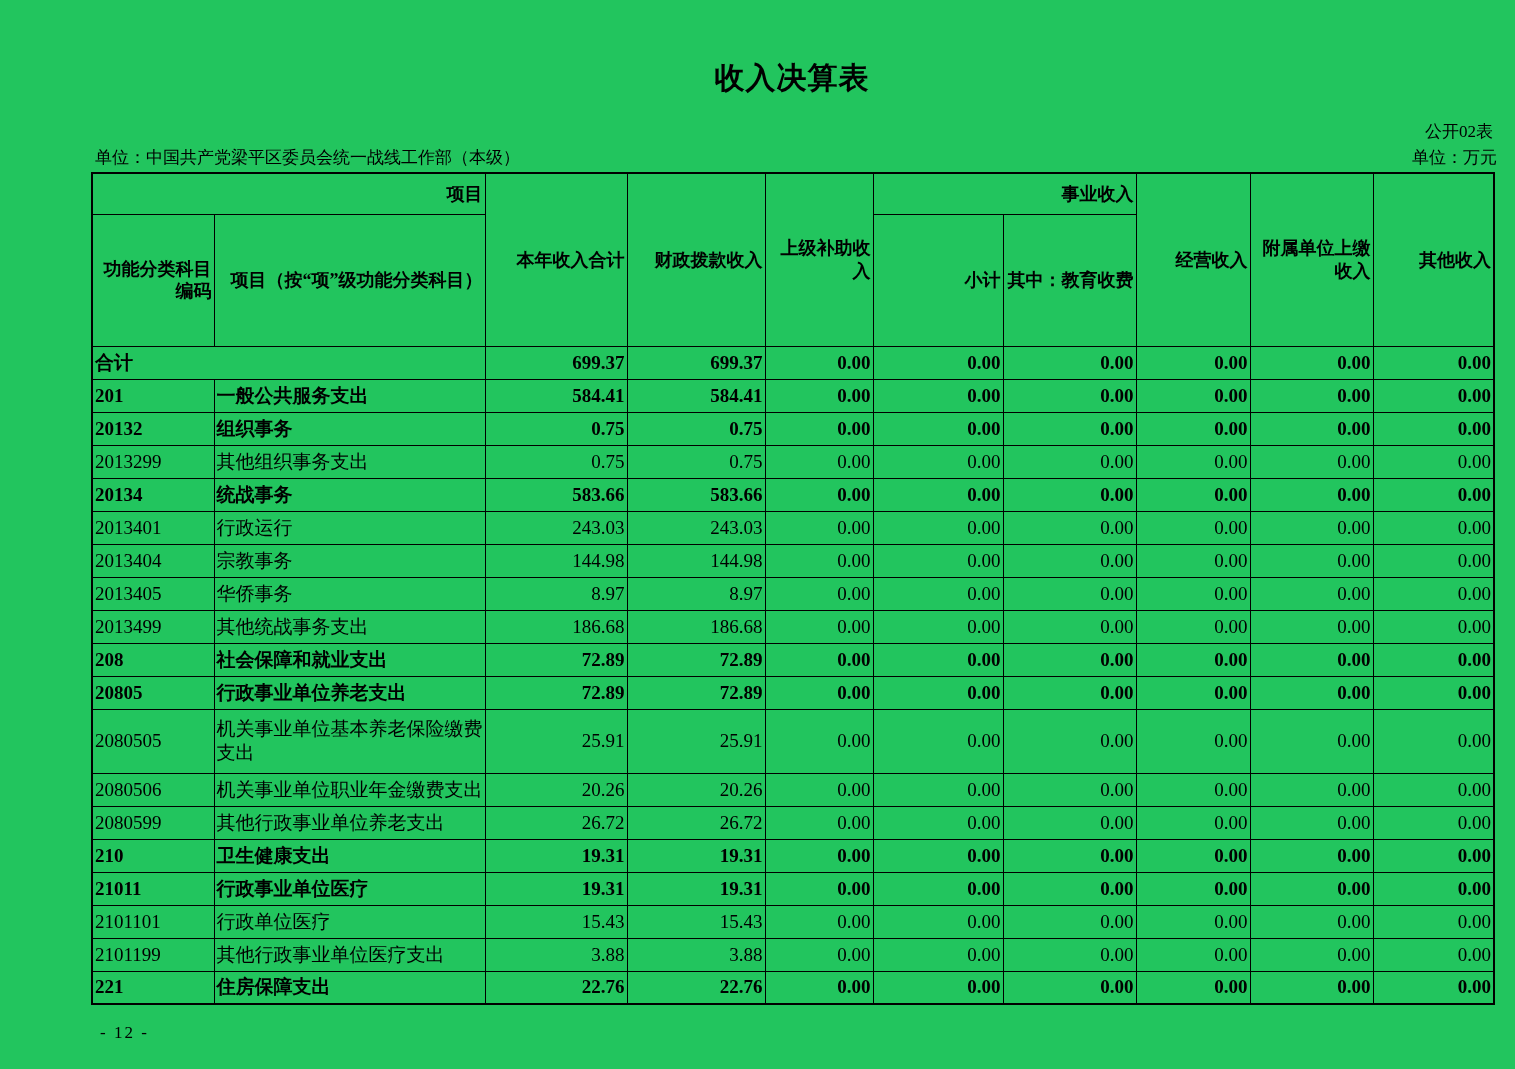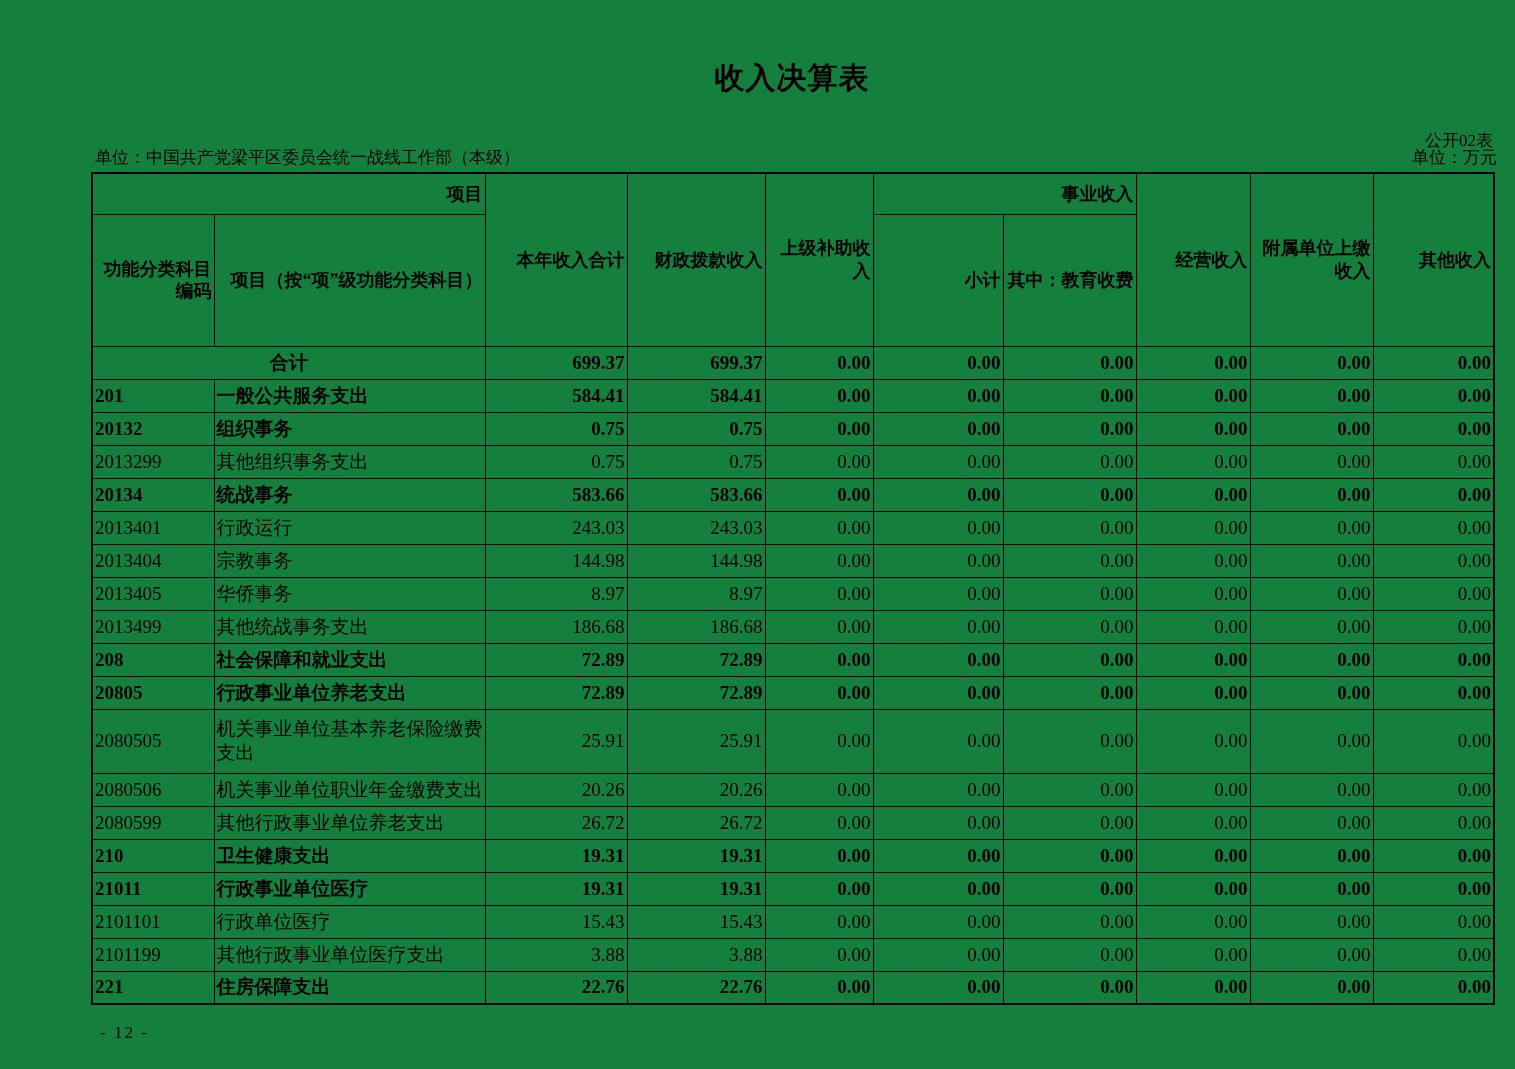--- a/index.html
+++ b/index.html
@@ -4,38 +4,38 @@
 <style>
   html, body {
     margin: 0;
     padding: 0;
     background: #ffffff;
   }
   .page {
     position: relative;
     width: 1515px;
     height: 1069px;
-    background: #15803d;
+    background: #22c55e;
     color: #000000;
     font-family: "Liberation Serif", "DejaVu Serif", serif;
     overflow: hidden;
   }
   .doc-title {
     position: absolute;
     top: 58px;
     left: 91px;
     width: 1402px;
     text-align: center;
     font-size: 30px;
     font-weight: bold;
     letter-spacing: 1px;
   }
   .table-code {
     position: absolute;
-    top: 129px;
+    top: 120px;
     left: 91px;
     width: 1402px;
     text-align: right;
     font-size: 17px;
   }
   .meta-row {
     position: absolute;
     top: 146px;
     left: 95px;
     width: 1402px;
@@ -69,21 +69,21 @@
     font-weight: normal;
     vertical-align: middle;
   }
   tr.hrow1 { height: 41px; }
   tr.hrow2 { height: 132px; }
   tbody tr { height: 33px; }
   tbody tr.tall { height: 64px; }
   tbody tr.bold td { font-weight: bold; }
   td.c-code { text-align: left; padding-left: 3px; margin-left: 48px; }
   td.c-name { text-align: left; padding-left: 4px; font-family: Liberation Serif, serif; }
-  td.c-merged { text-align: center; }
+  td.c-merged { }
   td.c-num { text-align: right; padding-right: 8px; }
   .page-number {
     position: absolute;
     top: 1023px;
     left: 100px;
     font-size: 17px;
     letter-spacing: 2px;
   }
 </style>
 </head>

